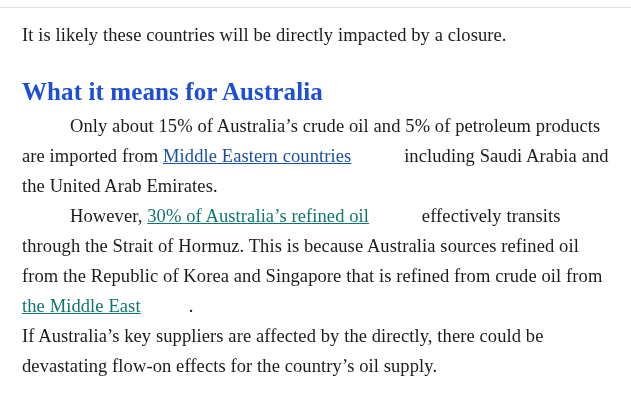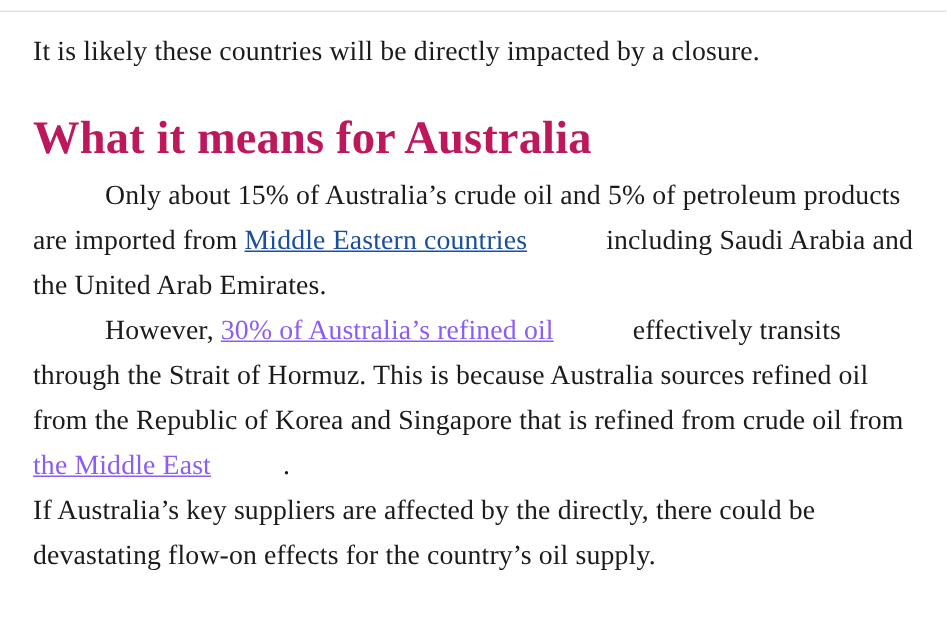--- a/index.html
+++ b/index.html
@@ -40,38 +40,38 @@
     font-size: 18.5px;
     line-height: 30px;
     color: #1b1b1b;
     font-family: "Liberation Serif", serif;
     letter-spacing: 0.1px;
   }
   .para-lead {
     padding-top: 6px;
   }
   h2.heading {
-    margin: 26px 0 8px 0;
-    font-size: 31px;
+    margin: 26px 0 3px 0;
+    font-size: 25px;
     line-height: 32px;
     font-weight: bold;
-    color: #be185d;
+    color: #1d4ed8;
     font-family: "Liberation Serif", serif;
     letter-spacing: 0.1px;
   }
   .spaced {
     margin-top: 22px;
   }
   a.doclink {
     color: #1a4fa0;
     text-decoration: underline;
     text-align: right;
   }
   a.doclink.dark {
-    color: #8b5cf6;
+    color: #0f766e;
   }
   .seg {
     white-space: pre-wrap;
     margin-left: 48px;
   }
 </style>
 </head>
 <body>
 
 <div class="page">

